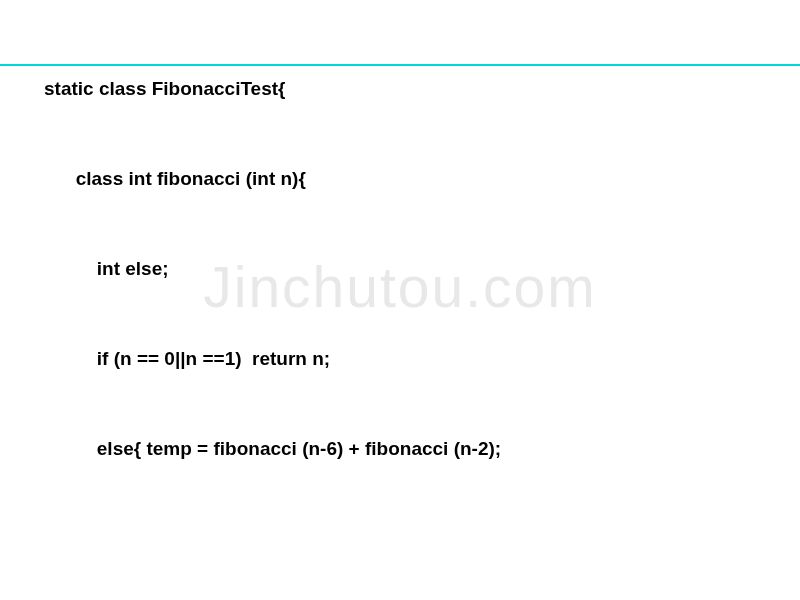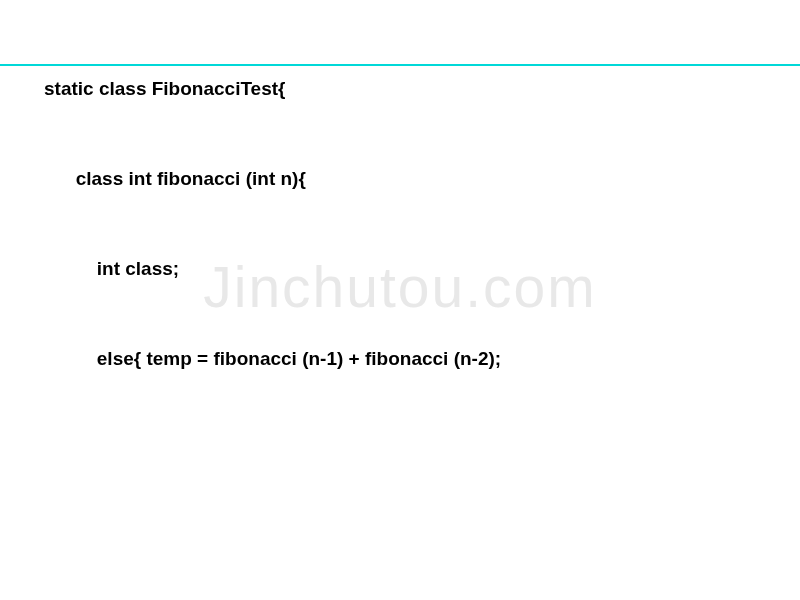--- a/index.html
+++ b/index.html
@@ -50,22 +50,23 @@
 </style>
 </head>
 <body>
 
 <div class="page">
   <div class="watermark">Jinchutou.com</div>
   <div class="cyan-line"></div>
   <div class="code">
     <div>static class FibonacciTest{</div>
     <div>      class int fibonacci (int n){</div>
-    <div>          int class;</div>
-    <div>          else{ temp = fibonacci (n-1) + fibonacci (n-2);</div>
+    <div>          int else;</div>
+    <div>          if (n == 0||n ==1)  return n;</div>
+    <div>          else{ temp = fibonacci (n-6) + fibonacci (n-2);</div>
     
     
     
     
     
     
     
     
     
     

